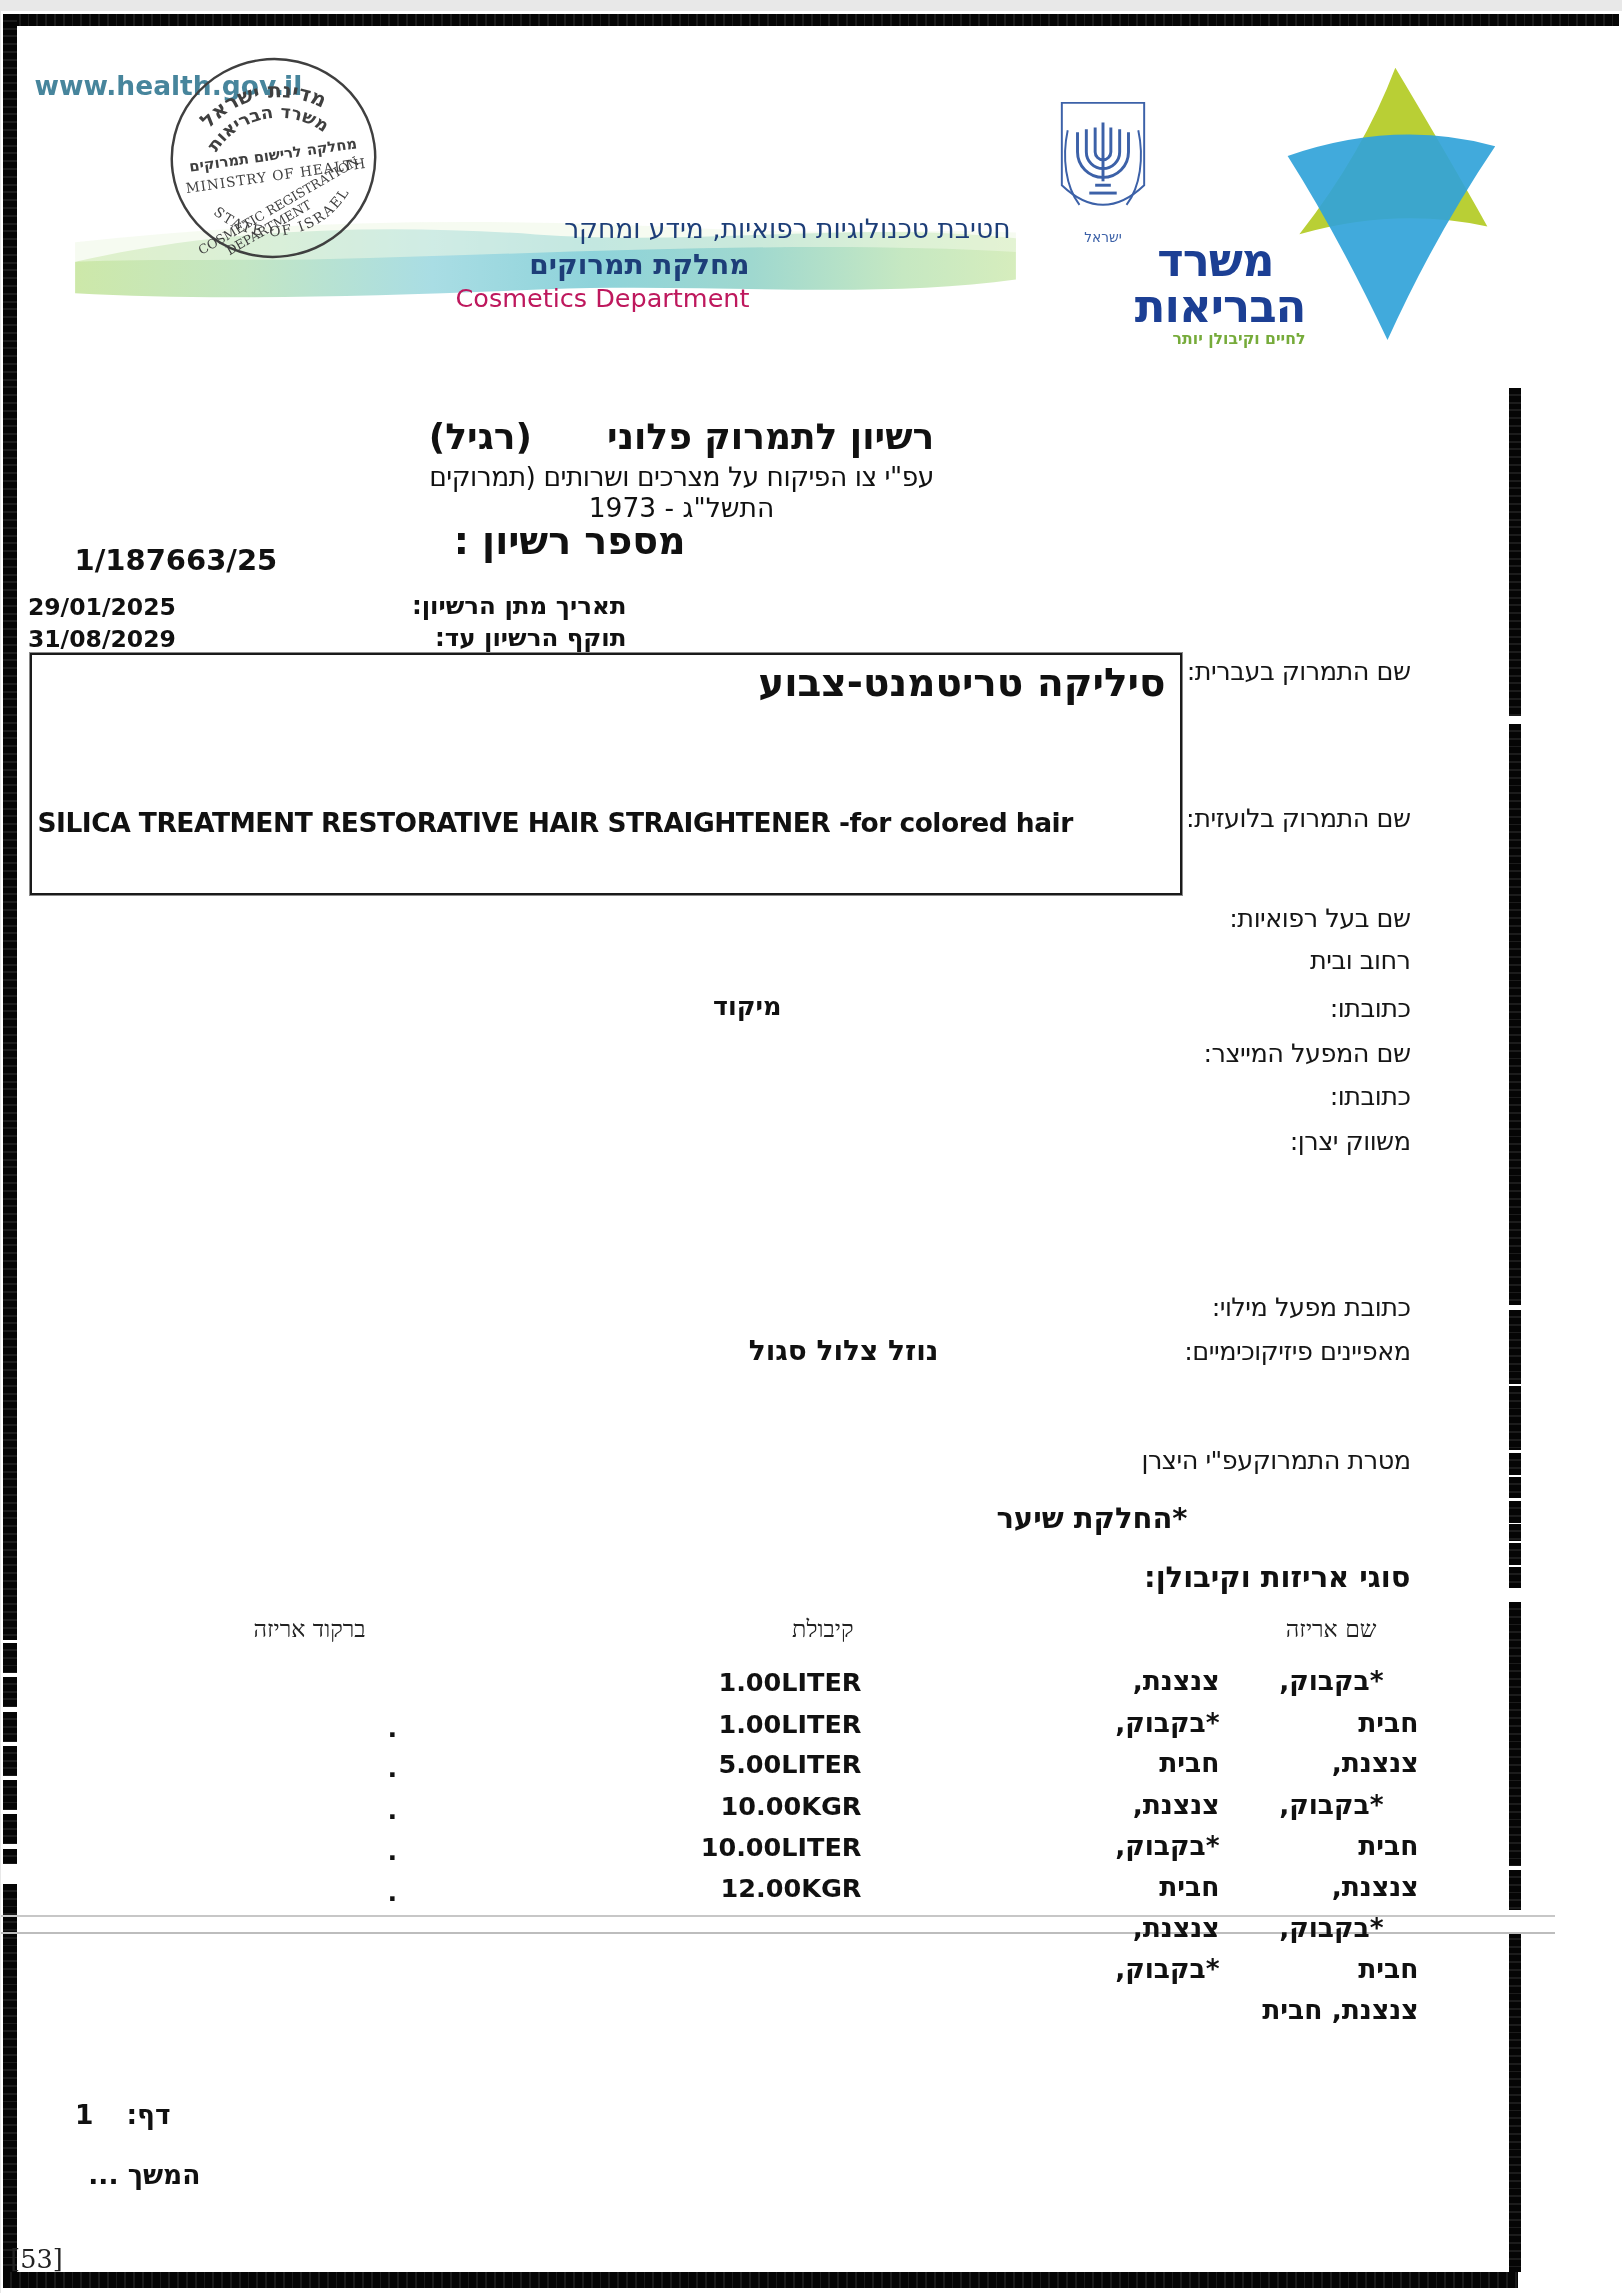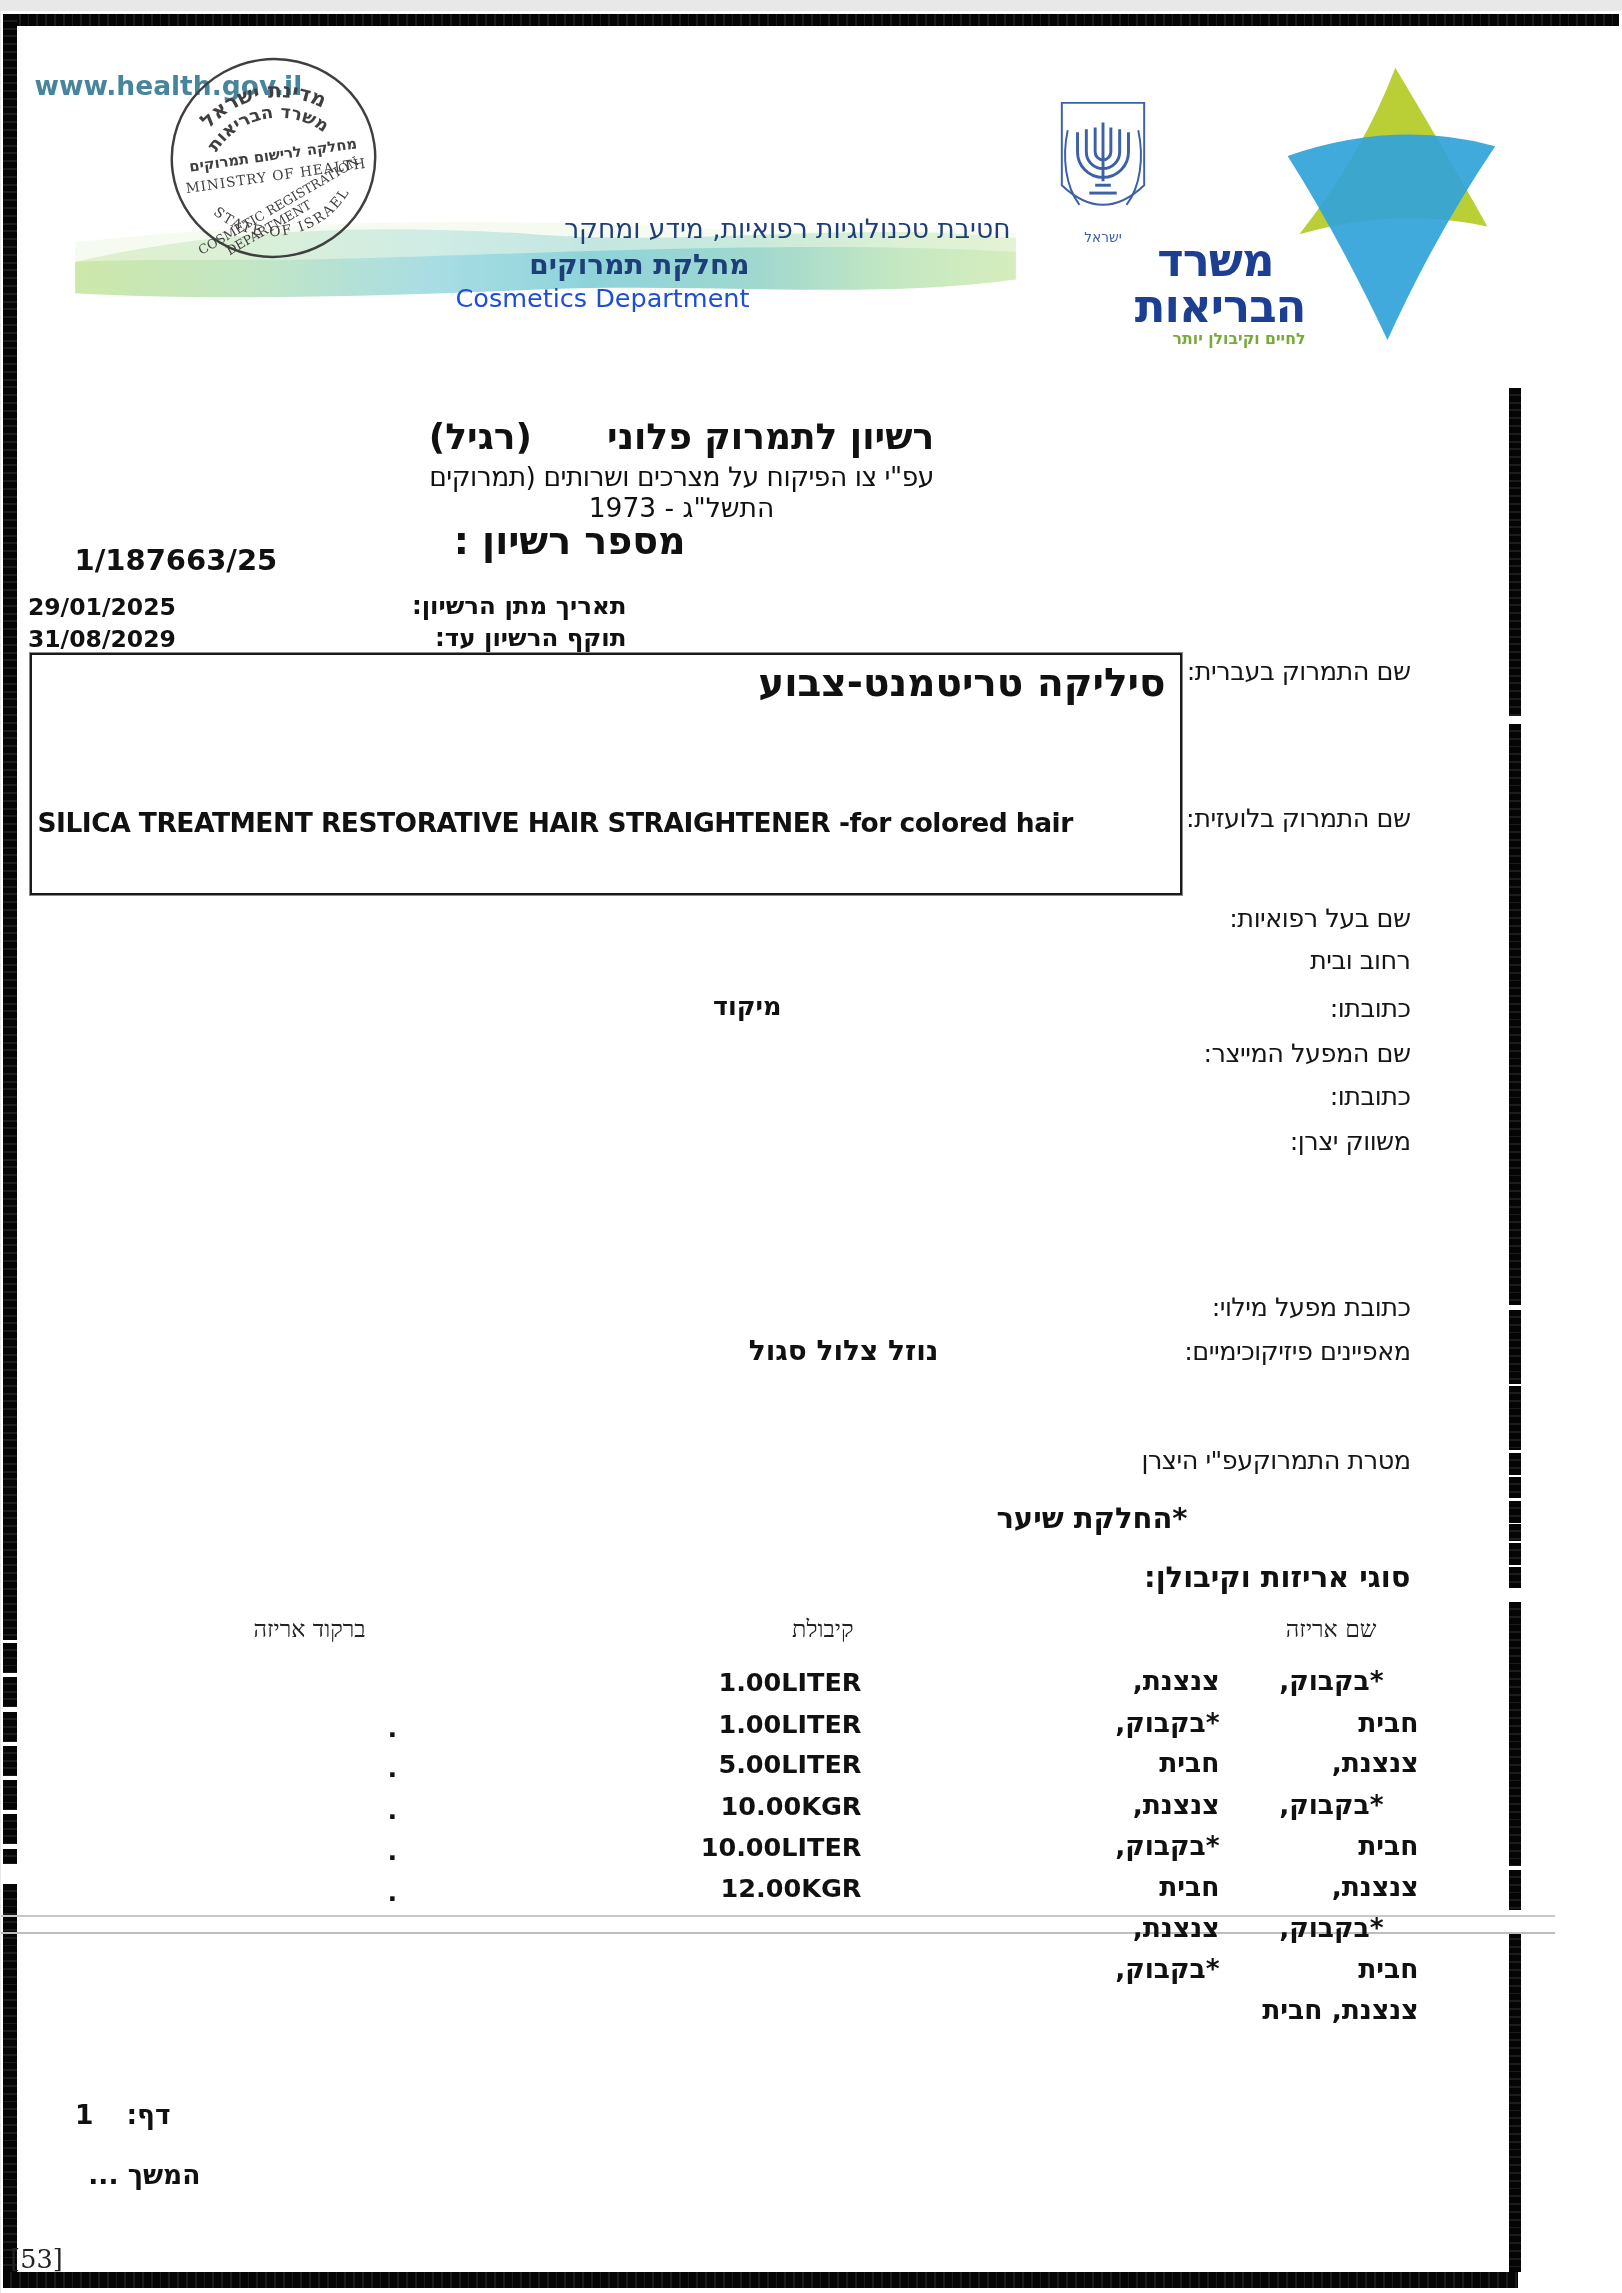--- a/index.html
+++ b/index.html
@@ -78,21 +78,21 @@
         <stop offset="0.88" stop-color="#c6e8c2"></stop>
         <stop offset="1" stop-color="#d6edbd"></stop>
       </linearGradient>
     </defs>
     <path d="M0,58 C140,26 300,18 470,30 C640,42 800,16 960,34 L960,76 C820,96 650,80 480,86 C300,93 140,98 0,90 Z" fill="url(#bg1)"></path>
     <path d="M0,38 C200,16 420,12 640,24 C780,31 880,24 960,28 L960,48 C760,36 520,48 300,54 C180,58 80,54 0,58 Z" fill="#eef7e6" opacity="0.55"></path>
   </svg>
 
   <div class="abs rtl" style="right:611px;top:202px;font-size:26.5px;color:#1d3e78;">חטיבת טכנולוגיות רפואיות, מידע ומחקר</div>
   <div class="abs rtl b" style="right:872px;top:237px;font-size:28px;color:#1d3e78;">מחלקת תמרוקים</div>
-  <div class="abs" style="right:872px;top:272px;font-size:25.5px;color:#1d4ed8;">Cosmetics Department</div>
+  <div class="abs" style="right:872px;top:272px;font-size:25.5px;color:#be185d;">Cosmetics Department</div>
 
   <svg class="abs" style="left:157px;top:39px;" width="230" height="218" viewBox="0 0 235 222">
     <g transform="rotate(-8 118 110)" fill="#3f3f3f">
       <ellipse cx="118" cy="110" rx="104" ry="101" fill="none" stroke="#3f3f3f" stroke-width="2.5"></ellipse>
       <defs>
         <path id="arcTop1" d="M 26,126 A 94,92 0 0 1 210,118"></path>
         <path id="arcTop2" d="M 46,128 A 74,72 0 0 1 190,122"></path>
         <path id="arcBot" d="M 32,126 A 90,88 0 0 0 206,122"></path>
       </defs>
       <text font-size="21" font-weight="bold" font-family="DejaVu Sans, sans-serif">

